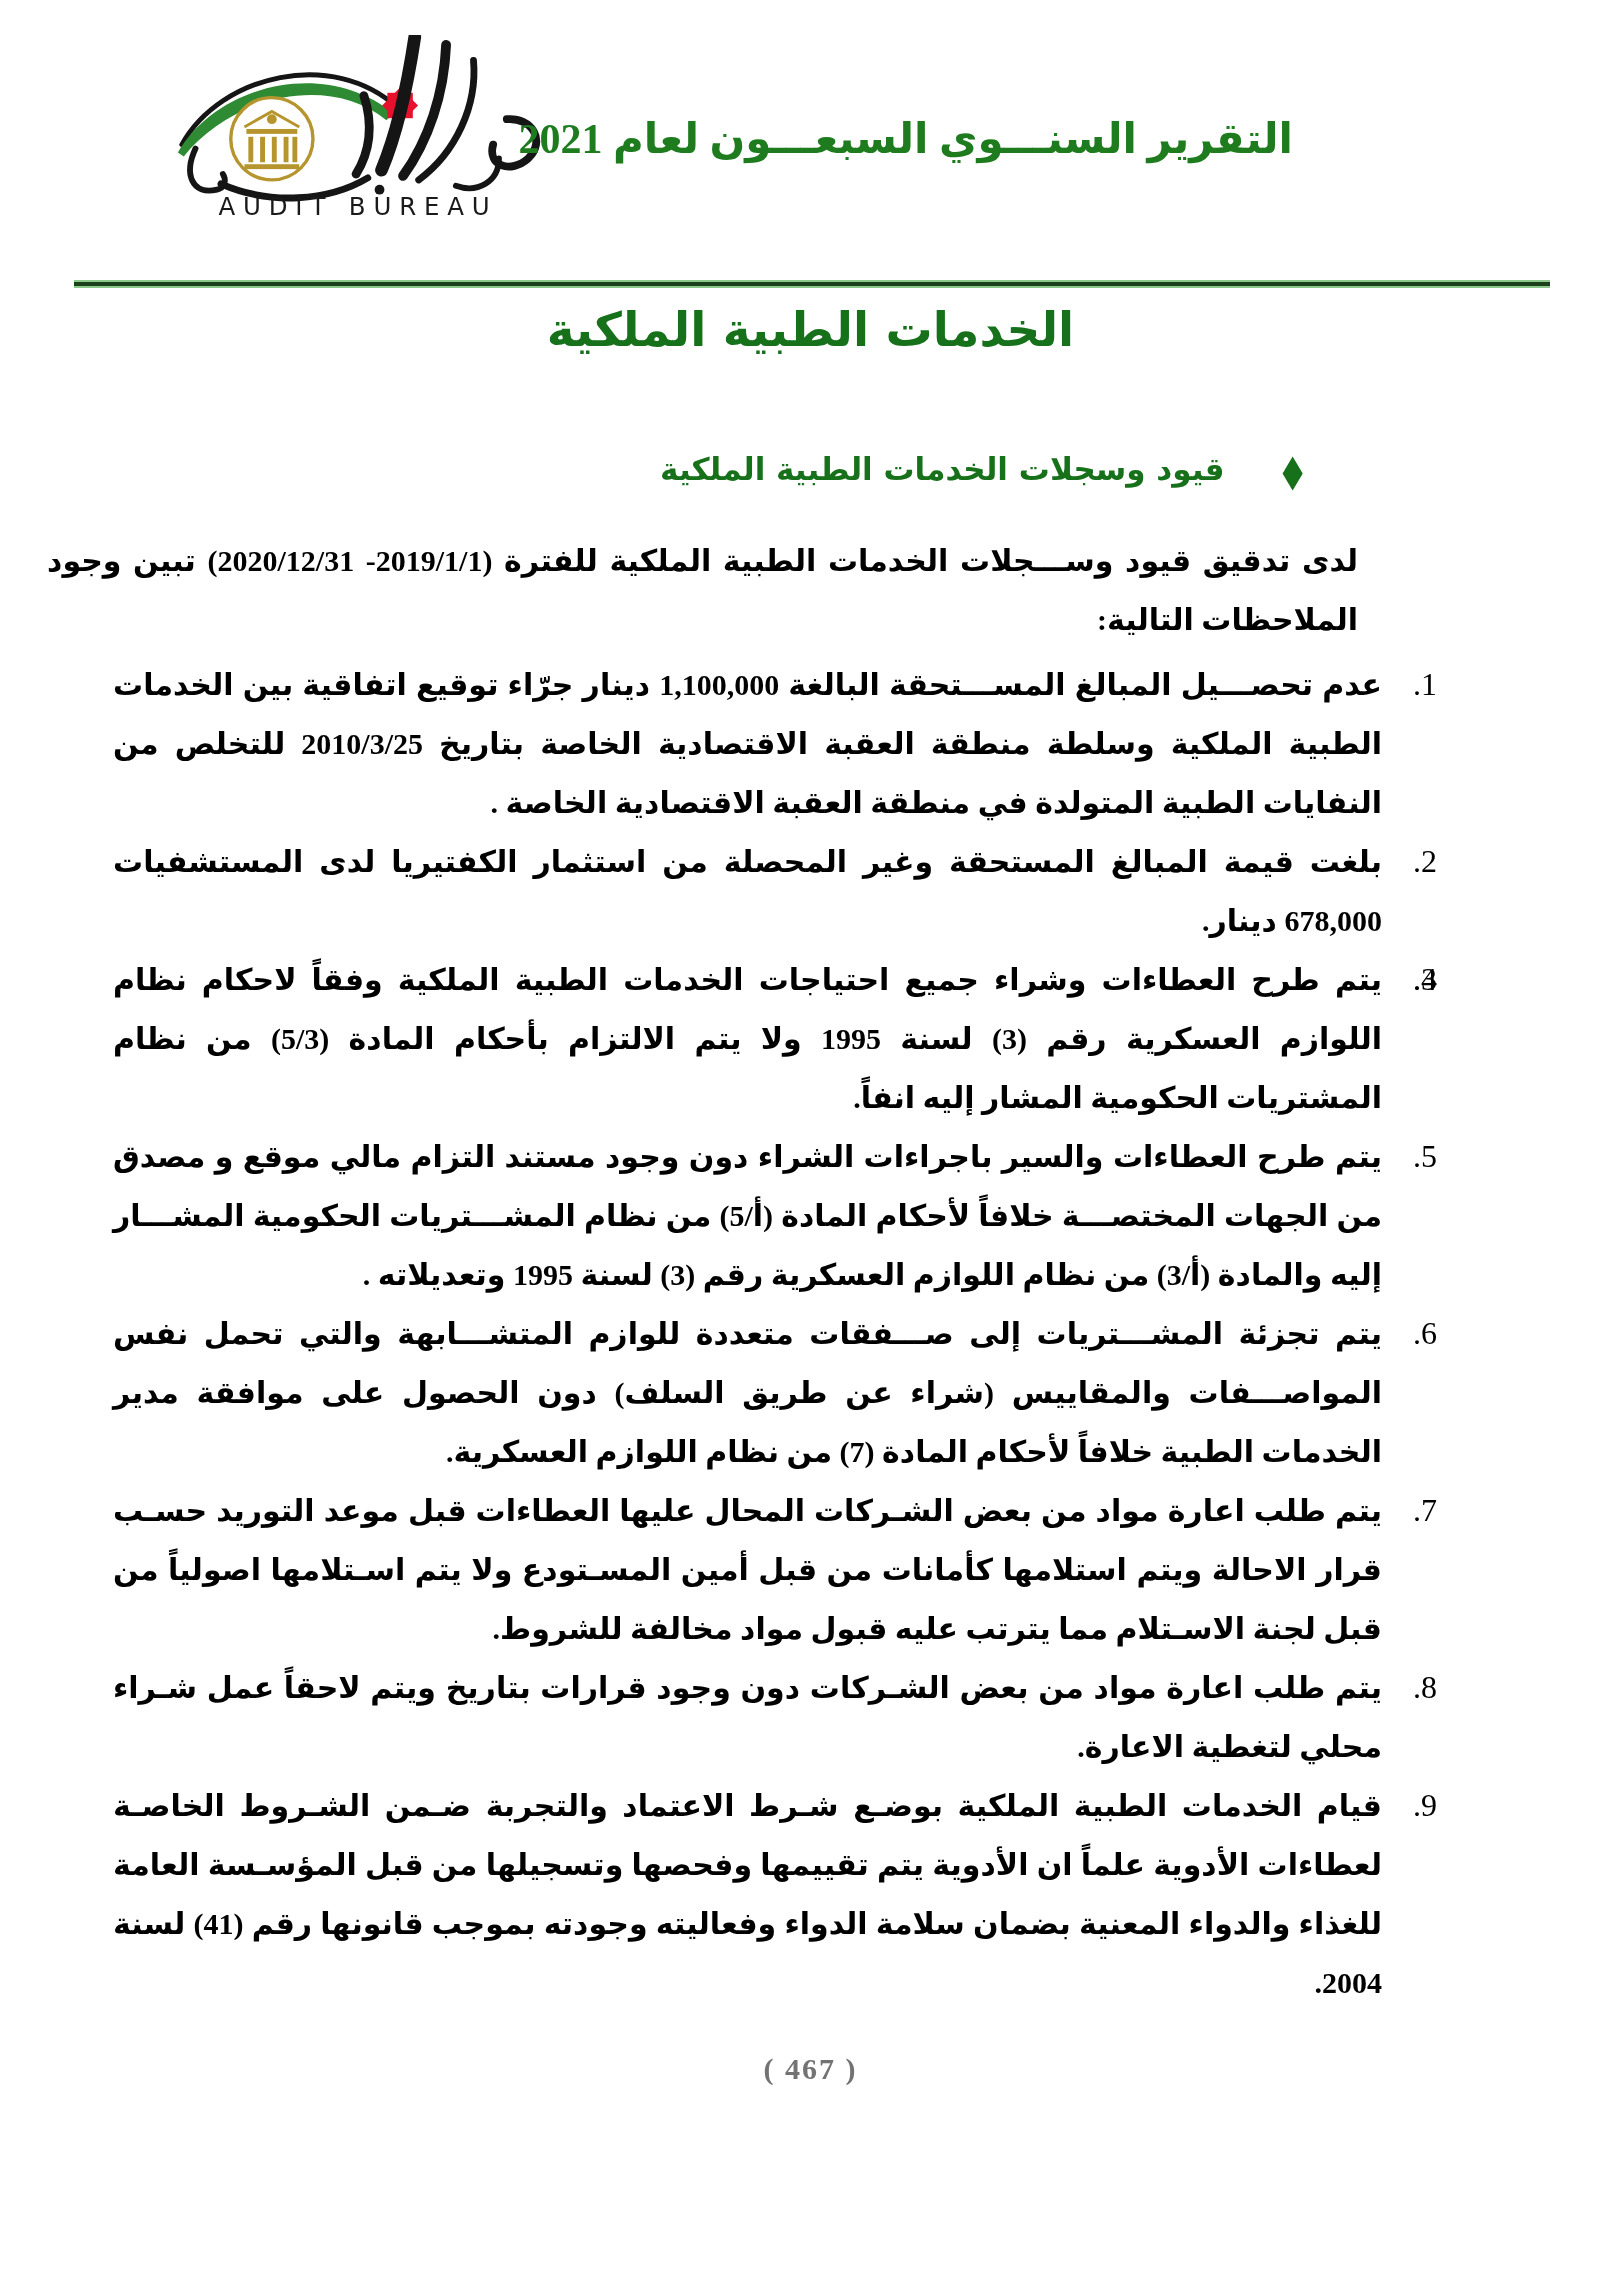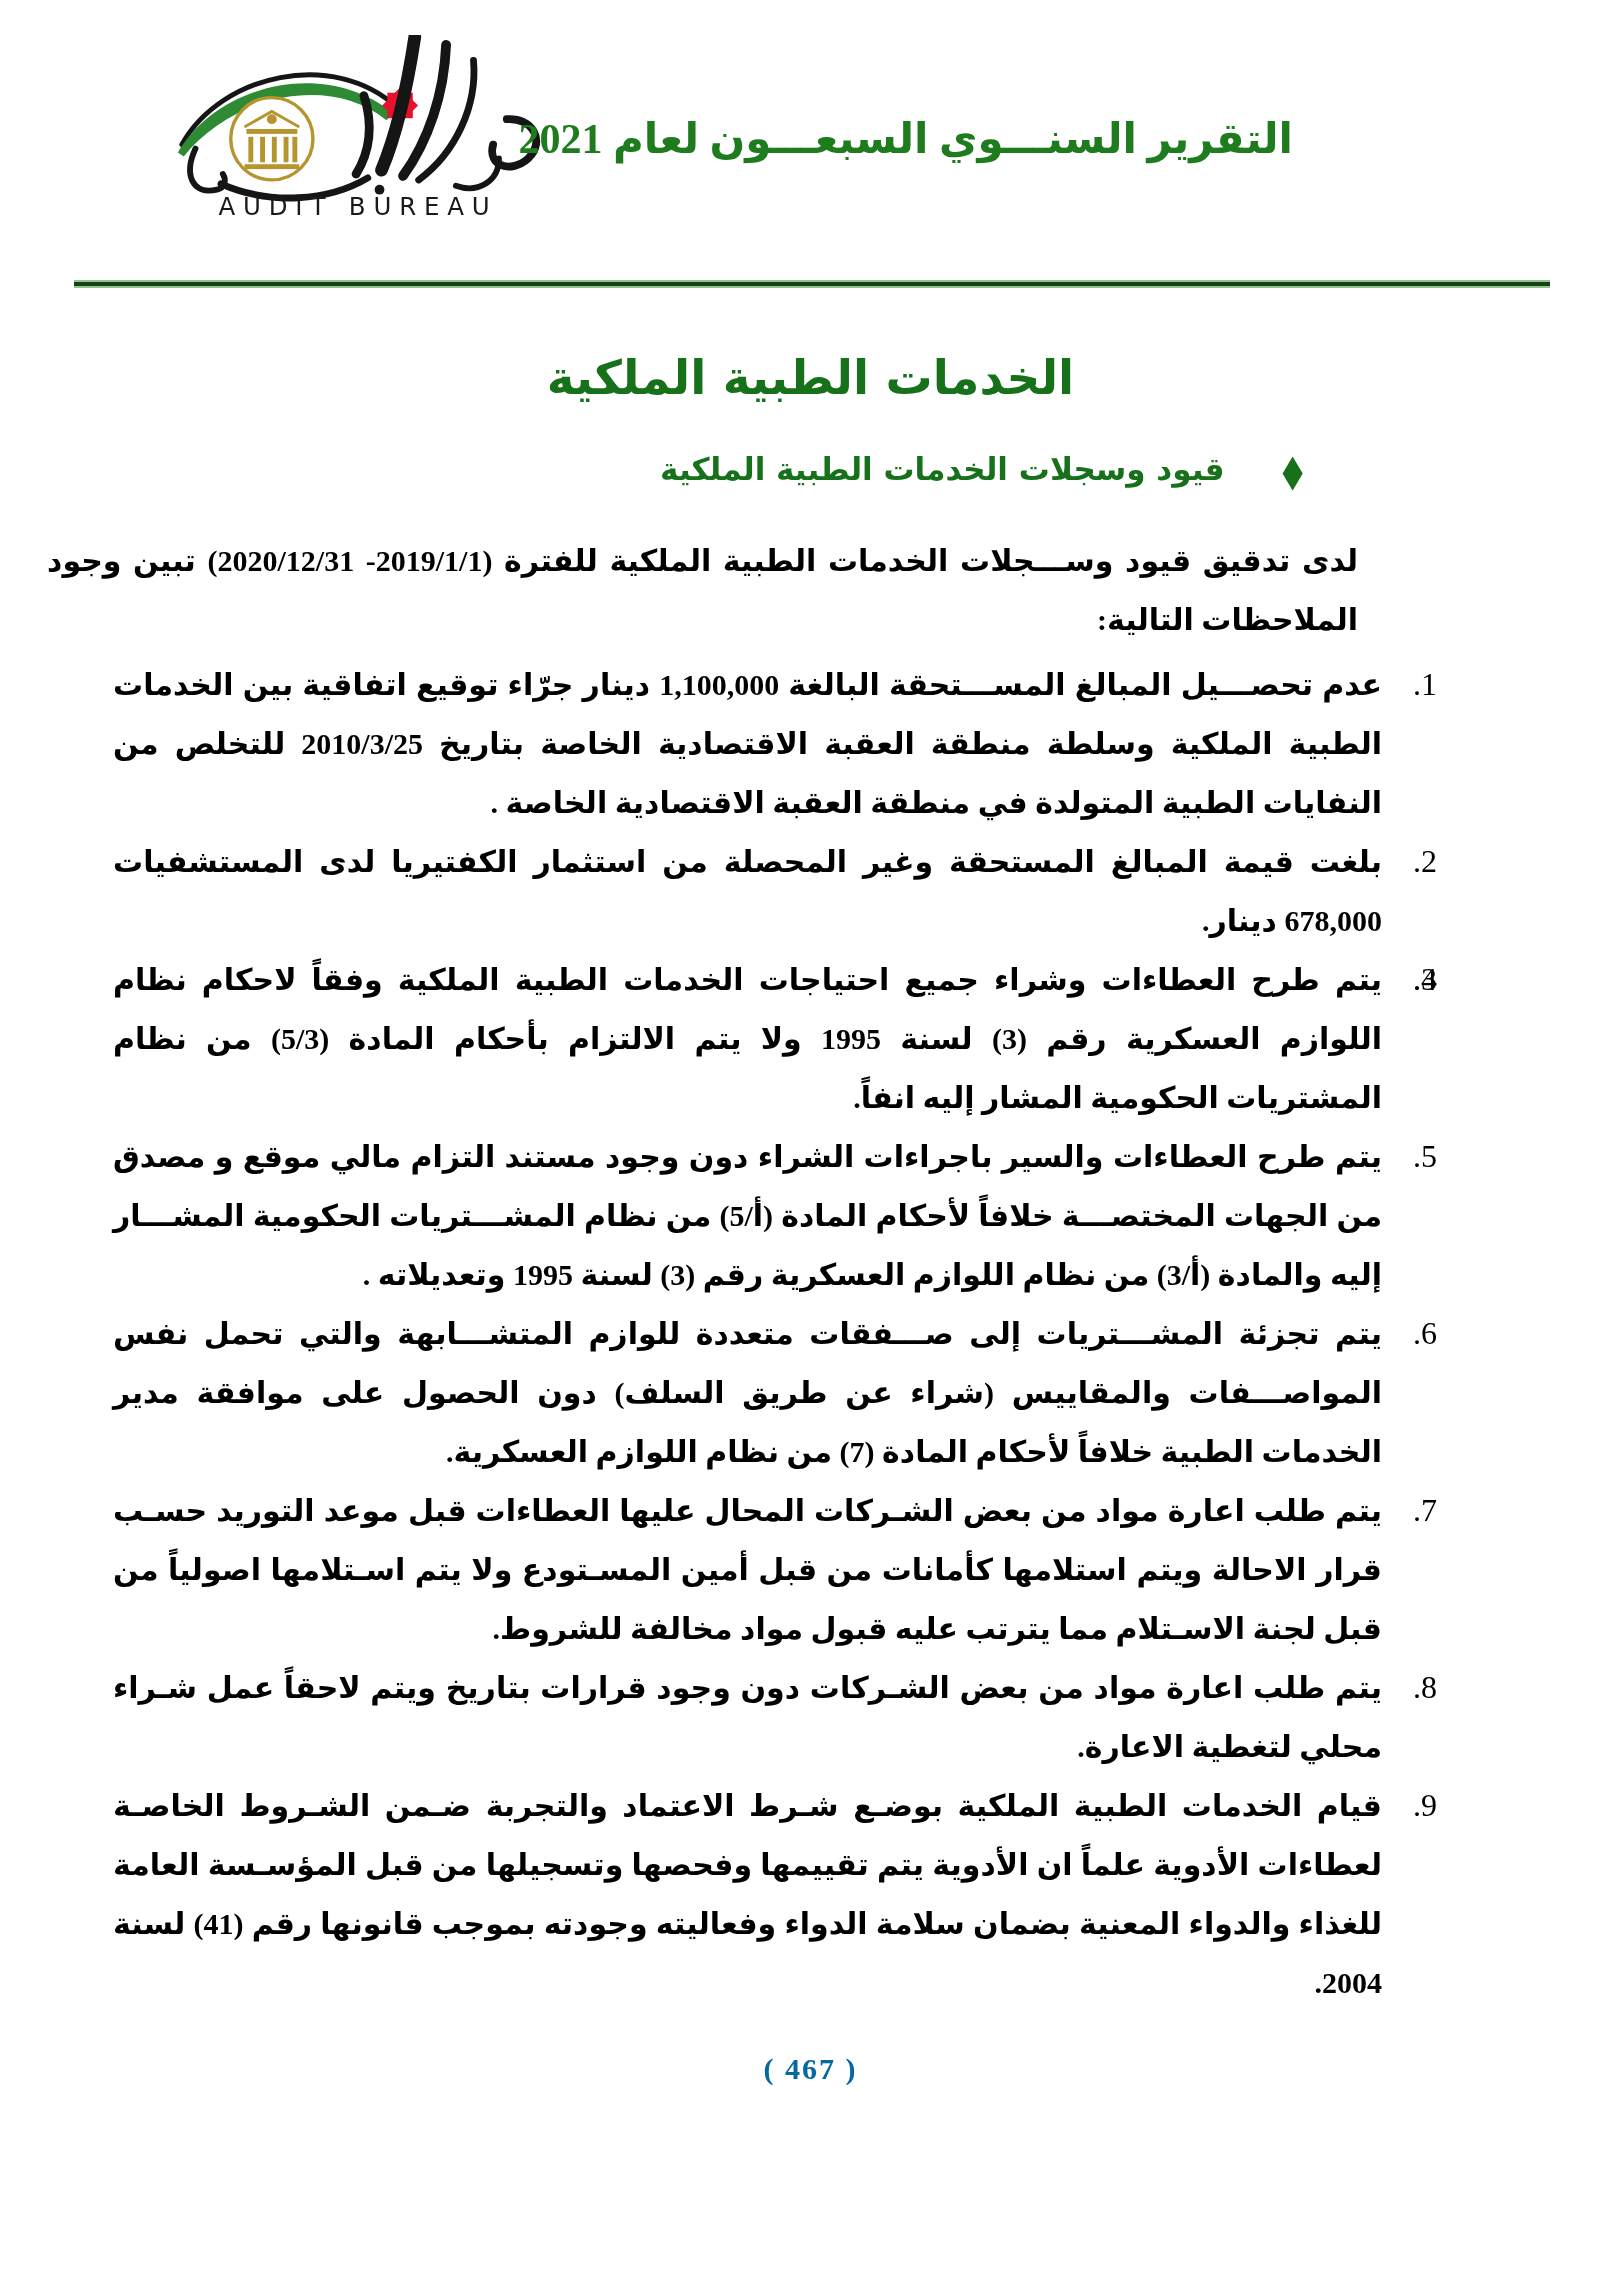--- a/index.html
+++ b/index.html
@@ -17,21 +17,21 @@
     font-weight:700;font-size:42px;color:#1e7c1e;white-space:nowrap;
   }
   .header-rule{
     top:280px;left:74px;right:71px;height:7.8px;
     background:linear-gradient(to bottom,#8cc88c 0 2px,#1c3f1c 2px 5.9px,#8cc88c 5.9px 7.8px);
   }
 
   
   .page-title{
     top:302px;left:0;width:100%;text-align:center;direction:rtl;
-    font-size:47px;font-weight:700;color:#16711a;margin-top:48px;
+    font-size:47px;font-weight:700;color:#16711a;
   }
 
   
   .section-head{
     top:451px;right:316px;direction:rtl;display:flex;align-items:center;
     color:#16711a;font-weight:700;
   }
   .diamond{
     display:inline-block;font-size:33px;line-height:1;
     transform:scaleY(1.35) scaleX(0.8);margin-left:55px;color:#16711a;
@@ -54,21 +54,21 @@
   ol.obs .num{
     position:absolute;right:-55px;top:0;
     font-family:"Liberation Serif","DejaVu Sans",sans-serif;
     font-weight:400;font-size:32px;
   }
 
   
   .page-number{
     top:2052px;left:0;width:100%;text-align:center;
     font-family:"Liberation Serif","DejaVu Sans",sans-serif;
-    font-size:30px;font-weight:700;color:#0369a1;letter-spacing:2px;
+    font-size:30px;font-weight:700;color:#737373;letter-spacing:2px;
   }
 
   svg text.caption{
     font-family:"DejaVu Sans",sans-serif;font-size:25px;letter-spacing:8px;fill:#1a1a1a;
   }
 </style>
 </head>
 <body>
 
 <div class="abs logo">

